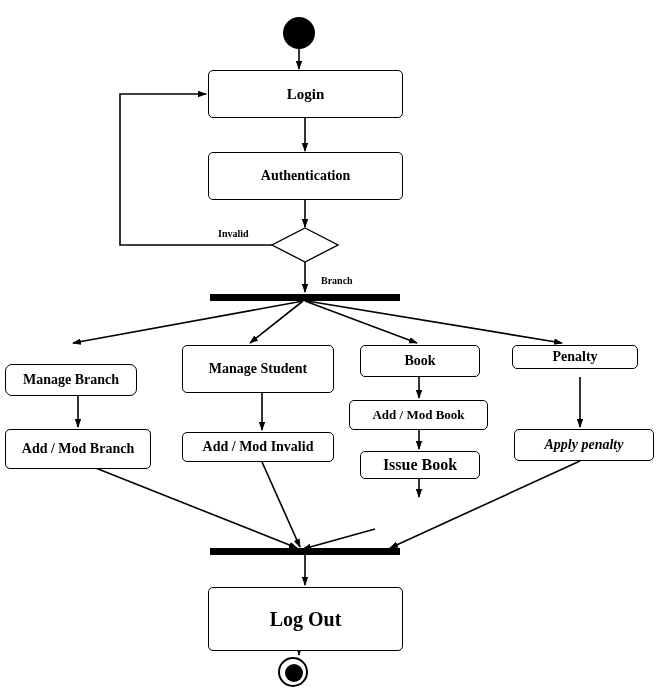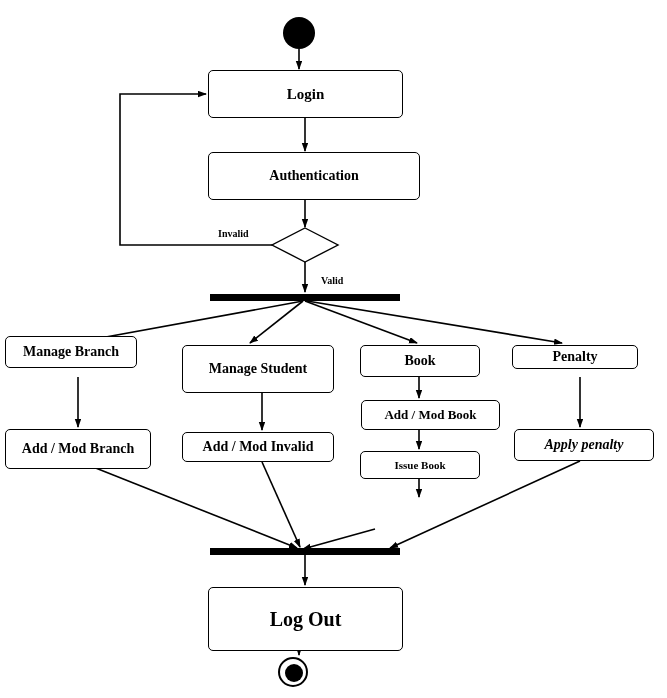--- a/index.html
+++ b/index.html
@@ -120,50 +120,50 @@
   <div class="end-node-outer" style="left:278px; top:657px; width:30px; height:30px;">
     <div class="end-node-inner" style="left:5px; top:5px; width:18px; height:18px;"></div>
   </div>
 
   <div class="bar" style="left:210px; top:294px; width:190px; height:7px;"></div>
   <div class="bar" style="left:210px; top:548px; width:190px; height:7px;"></div>
 
   <div class="node" style="left:208px; top:70px; width:195px; height:48px; font-size:15px;">
       <span>Login</span>
     </div>
-  <div class="node" style="left:208px; top:152px; width:212px; height:48px; font-size:14px;">
+  <div class="node" style="left:208px; top:152px; width:195px; height:48px; font-size:14px;">
       <span>Authentication</span>
     </div>
-  <div class="node" style="left:5px; top:336px; width:132px; height:32px; font-size:14px;">
+  <div class="node" style="left:5px; top:364px; width:132px; height:32px; font-size:14px;border-radius:7px;">
       <span>Manage Branch</span>
     </div>
   <div class="node" style="left:182px; top:345px; width:152px; height:48px; font-size:14px;">
       <span>Manage Student</span>
     </div>
   <div class="node" style="left:360px; top:345px; width:120px; height:32px; font-size:14px;">
       <span>Book</span>
     </div>
   <div class="node" style="left:512px; top:345px; width:126px; height:24px; font-size:14px;text-align:center;">
       <span>Penalty</span>
     </div>
   <div class="node" style="left:5px; top:429px; width:146px; height:40px; font-size:14px;">
       <span>Add / Mod Branch</span>
     </div>
   <div class="node" style="left:182px; top:432px; width:152px; height:30px; font-size:14px;">
       <span>Add / Mod Invalid</span>
     </div>
-  <div class="node" style="left:349px; top:400px; width:139px; height:30px; font-size:13px;margin-left:12px;">
+  <div class="node" style="left:349px; top:400px; width:139px; height:30px; font-size:13px;">
       <span>Add / Mod Book</span>
     </div>
-  <div class="node" style="left:360px; top:451px; width:120px; height:28px; font-size:11px;">
+  <div class="node" style="left:360px; top:451px; width:120px; height:28px; font-size:16px;">
       <span>Issue Book</span>
     </div>
   <div class="node" style="left:514px; top:429px; width:140px; height:32px; font-size:14px;font-style:italic;">
       <span>Apply penalty</span>
     </div>
   <div class="node" style="left:208px; top:587px; width:195px; height:64px; font-size:20px;">
       <span>Log Out</span>
     </div>
 
   <div class="edge-label" style="left:210px; top:228px; font-size:10px;">Invalid</div>
-  <div class="edge-label" style="left:313px; top:275px; font-size:10px;">Valid</div>
+  <div class="edge-label" style="left:313px; top:275px; font-size:10px;">Branch</div>
 
 </div>
 
 </body></html>

